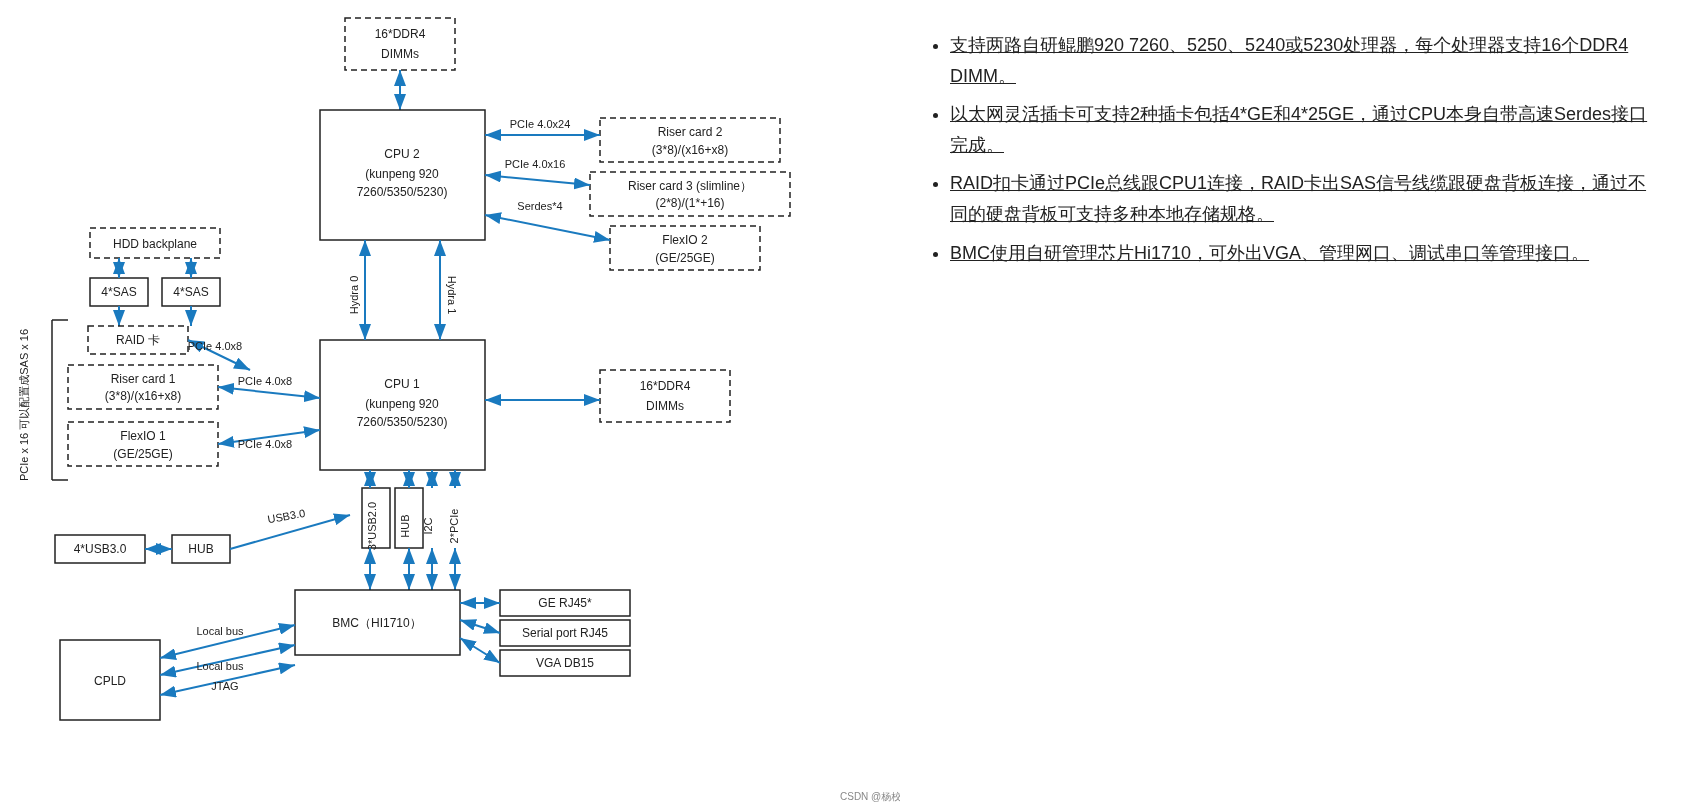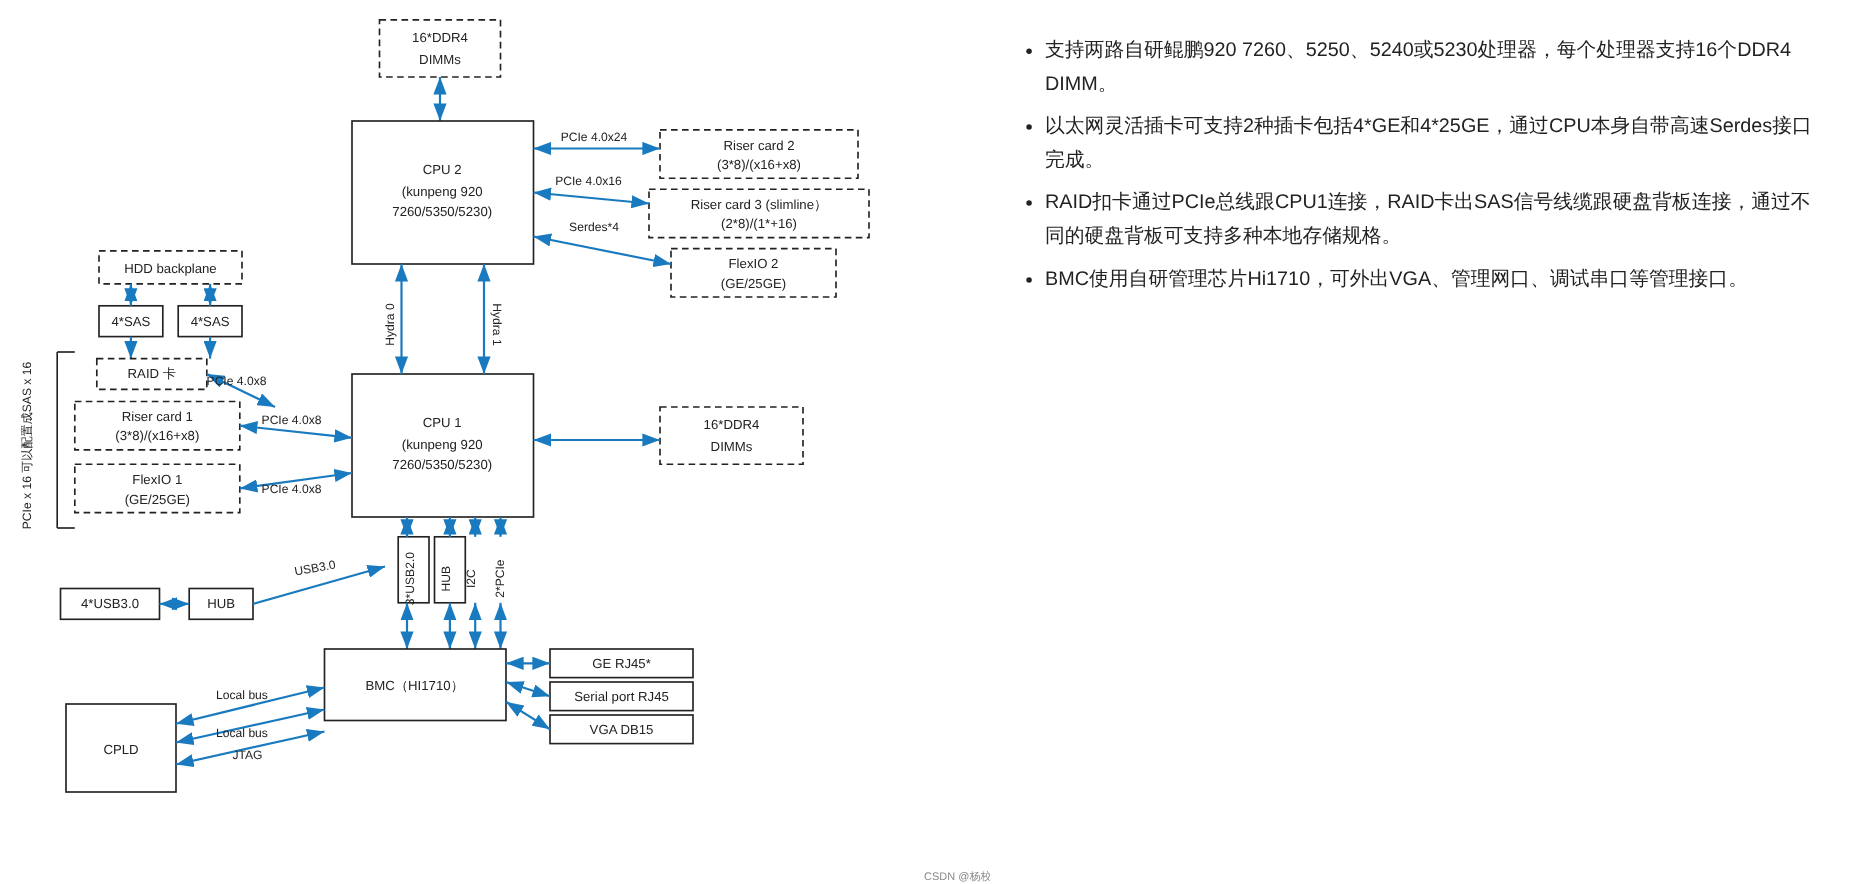--- a/index.html
+++ b/index.html
@@ -28,20 +28,21 @@
       color: #222;
     }
 
     .text-area ul {
       list-style: disc;
       padding-left: 20px;
     }
 
     .text-area ul li {
       margin-bottom: 8px;
+      text-decoration: underline;
     }
 
     
     .diagram-svg {
       width: 900px;
       height: 804px;
     }
 
     
     .solid-box {

